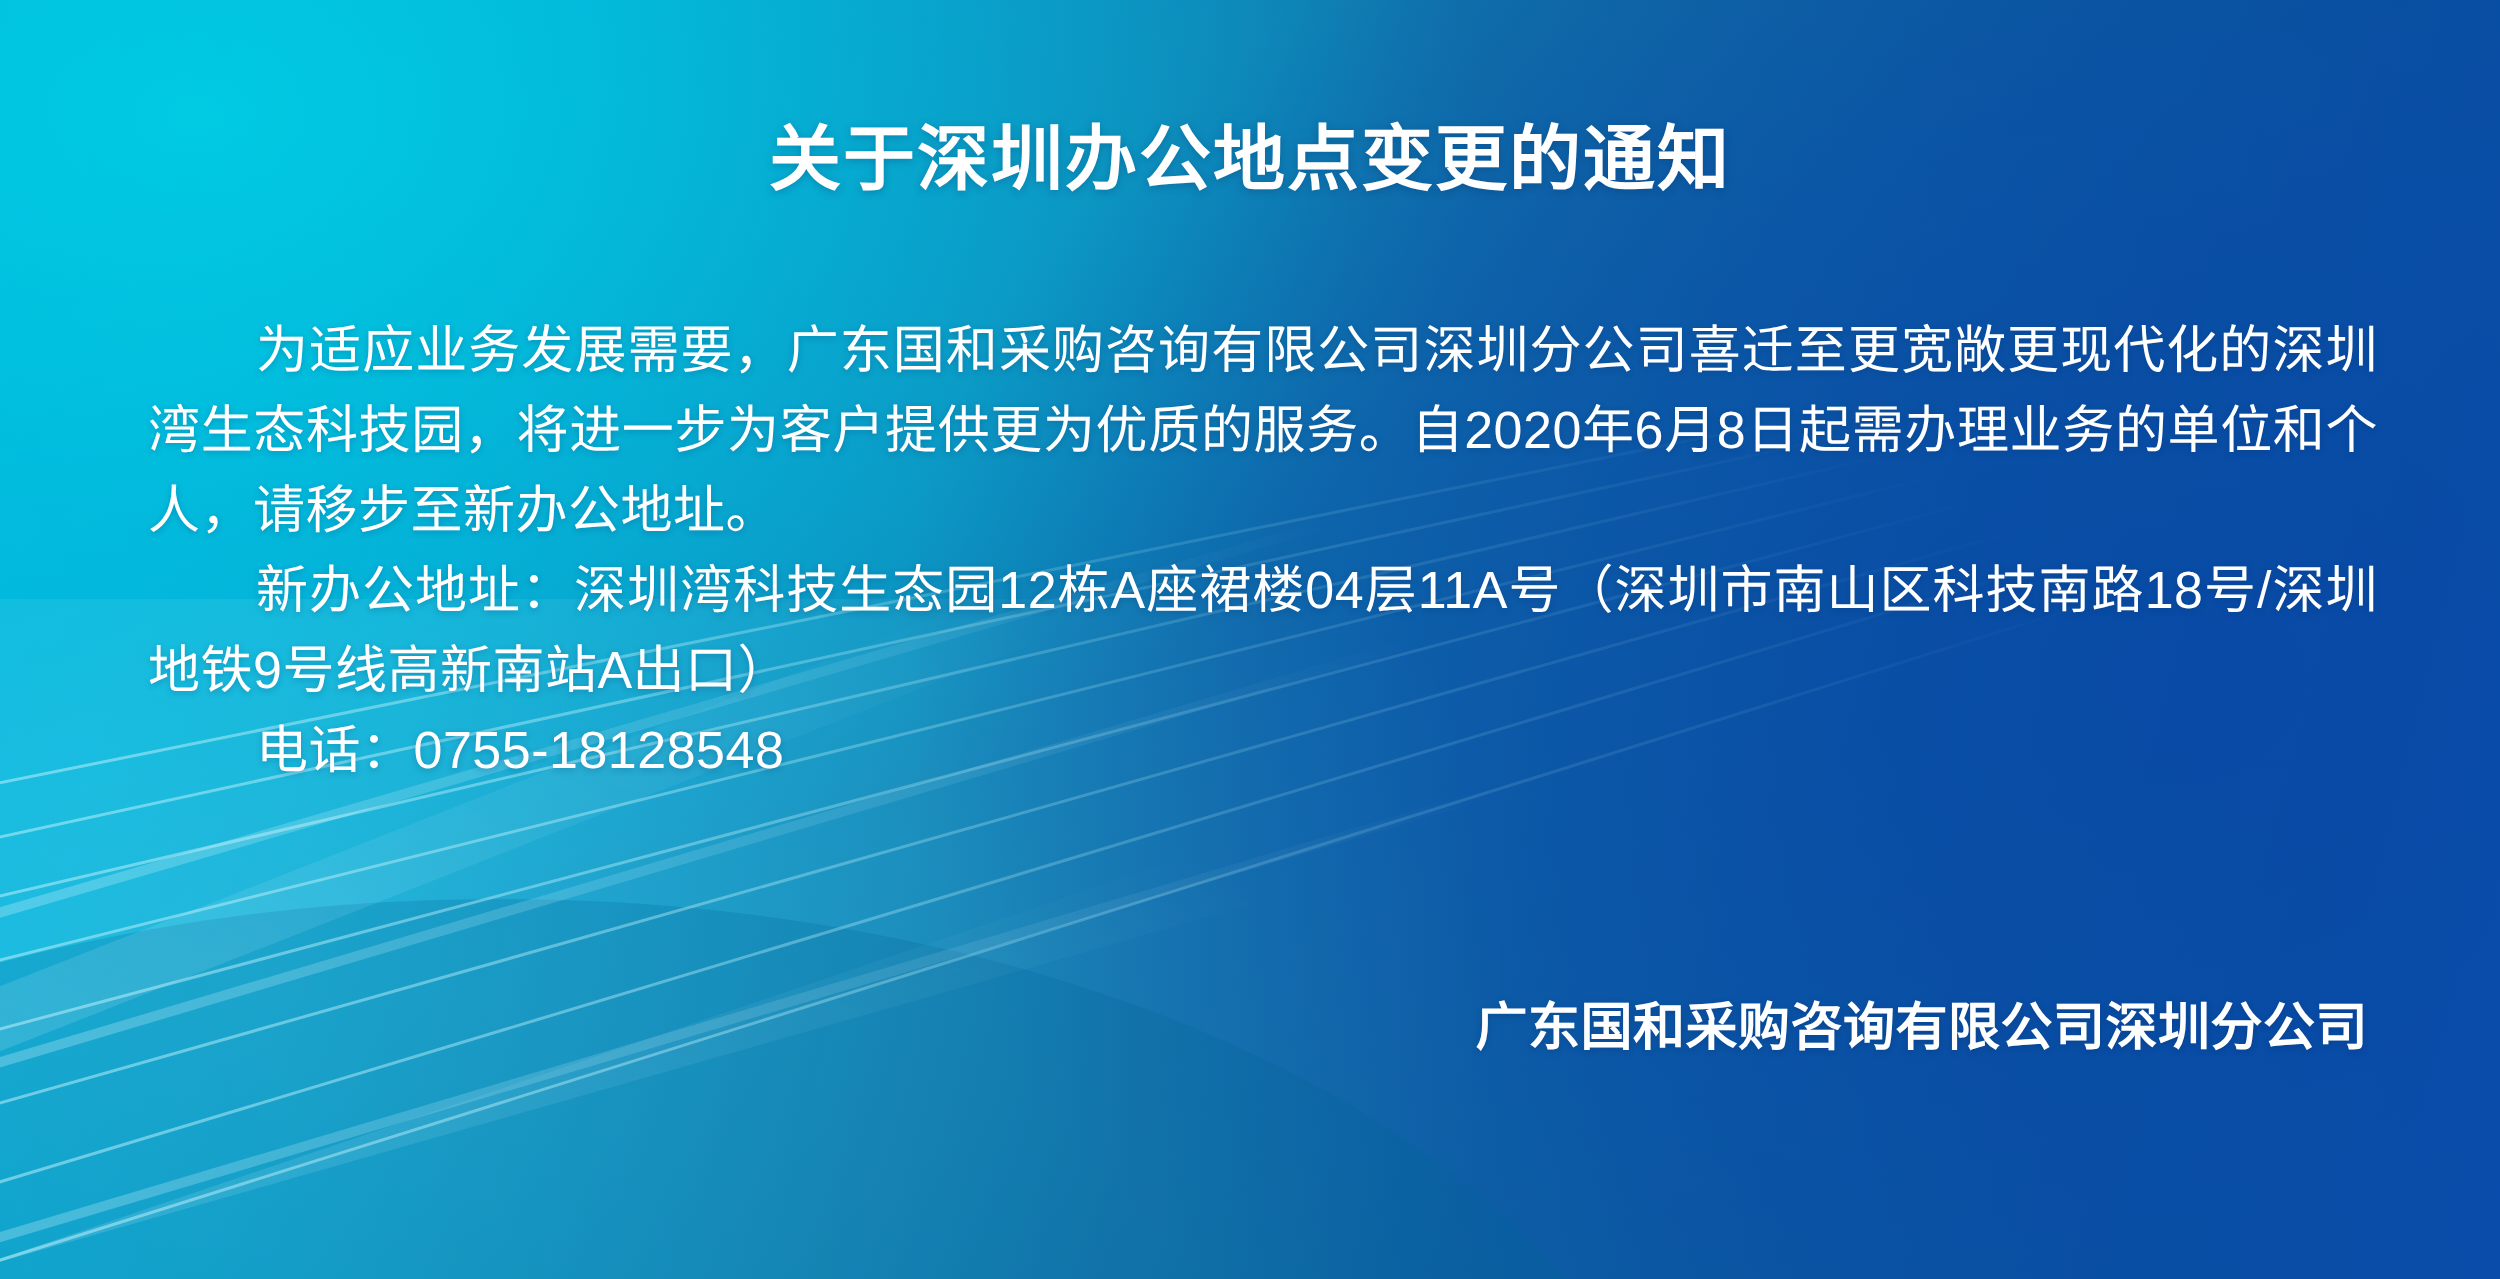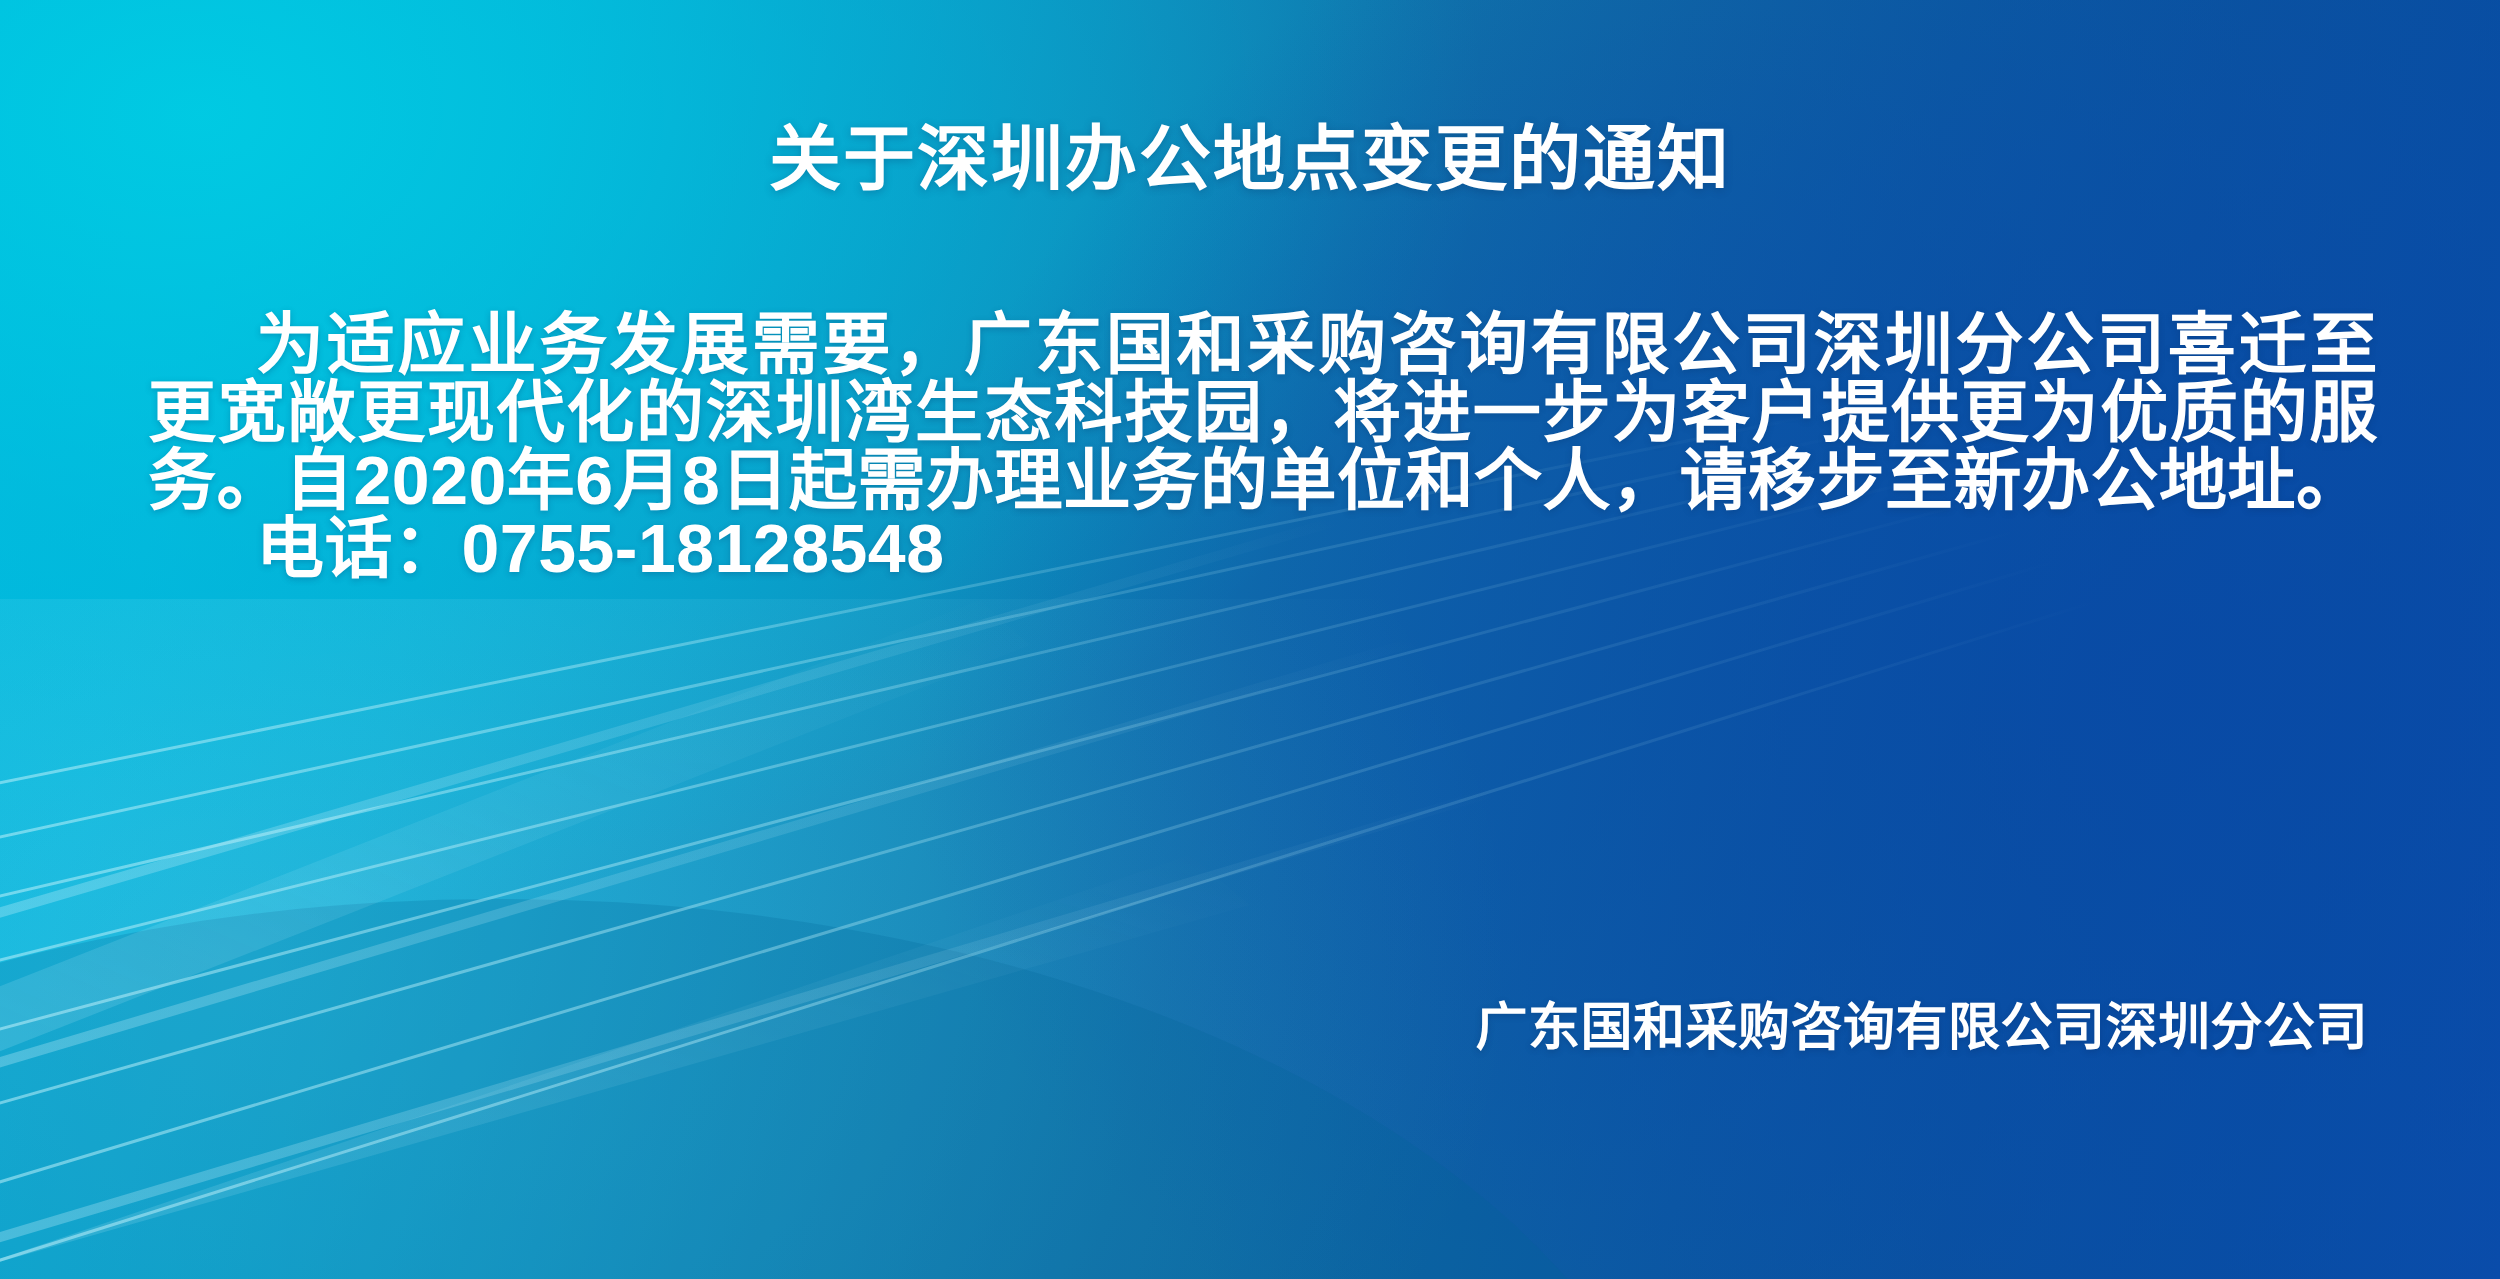--- a/index.html
+++ b/index.html
@@ -114,23 +114,23 @@
     letter-spacing: 2px;
     line-height: 1.15;
     text-shadow: 0 2px 8px rgba(0, 40, 90, 0.28);
   }
 
   .body-block {
     position: absolute;
     top: 310px;
     left: 148px;
     width: 2230px;
-    font-size: 68px;
-    font-weight: 700;
-    line-height: 68px;
+    font-size: 52px;
+    font-weight: 400;
+    line-height: 80px;
     letter-spacing: 0.5px;
     text-shadow: 0 2px 6px rgba(0, 45, 95, 0.25);
   }
 
   .para {
     margin: 0;
     text-indent: 108px;
   }
   .para.p-justify {
     text-align: justify;
@@ -199,20 +199,21 @@
       <path d="M -60 1010 L 980 600 L 1030 645 L -60 1075 Z"></path>
     </g>
   </svg>
 
   <div class="content">
 
     <div class="doc-title">关于深圳办公地点变更的通知</div>
 
     <div class="body-block">
       <p class="para p-justify">为适应业务发展需要，广东国和采购咨询有限公司深圳分公司喜迁至更宽敞更现代化的深圳湾生态科技园，将进一步为客户提供更为优质的服务。自2020年6月8日起需办理业务的单位和个人，请移步至新办公地址。</p>
+      <p class="para p-justify">新办公地址：深圳湾科技生态园12栋A座裙楼04层11A号（深圳市南山区科技南路18号/深圳地铁9号线高新南站A出口）</p>
       <p class="line">电话：0755-18128548</p>
     </div>
 
     <div class="sign-block">
       <p class="sign-line">广东国和采购咨询有限公司深圳分公司</p>
     </div>
 
   </div>
 </div>
 

